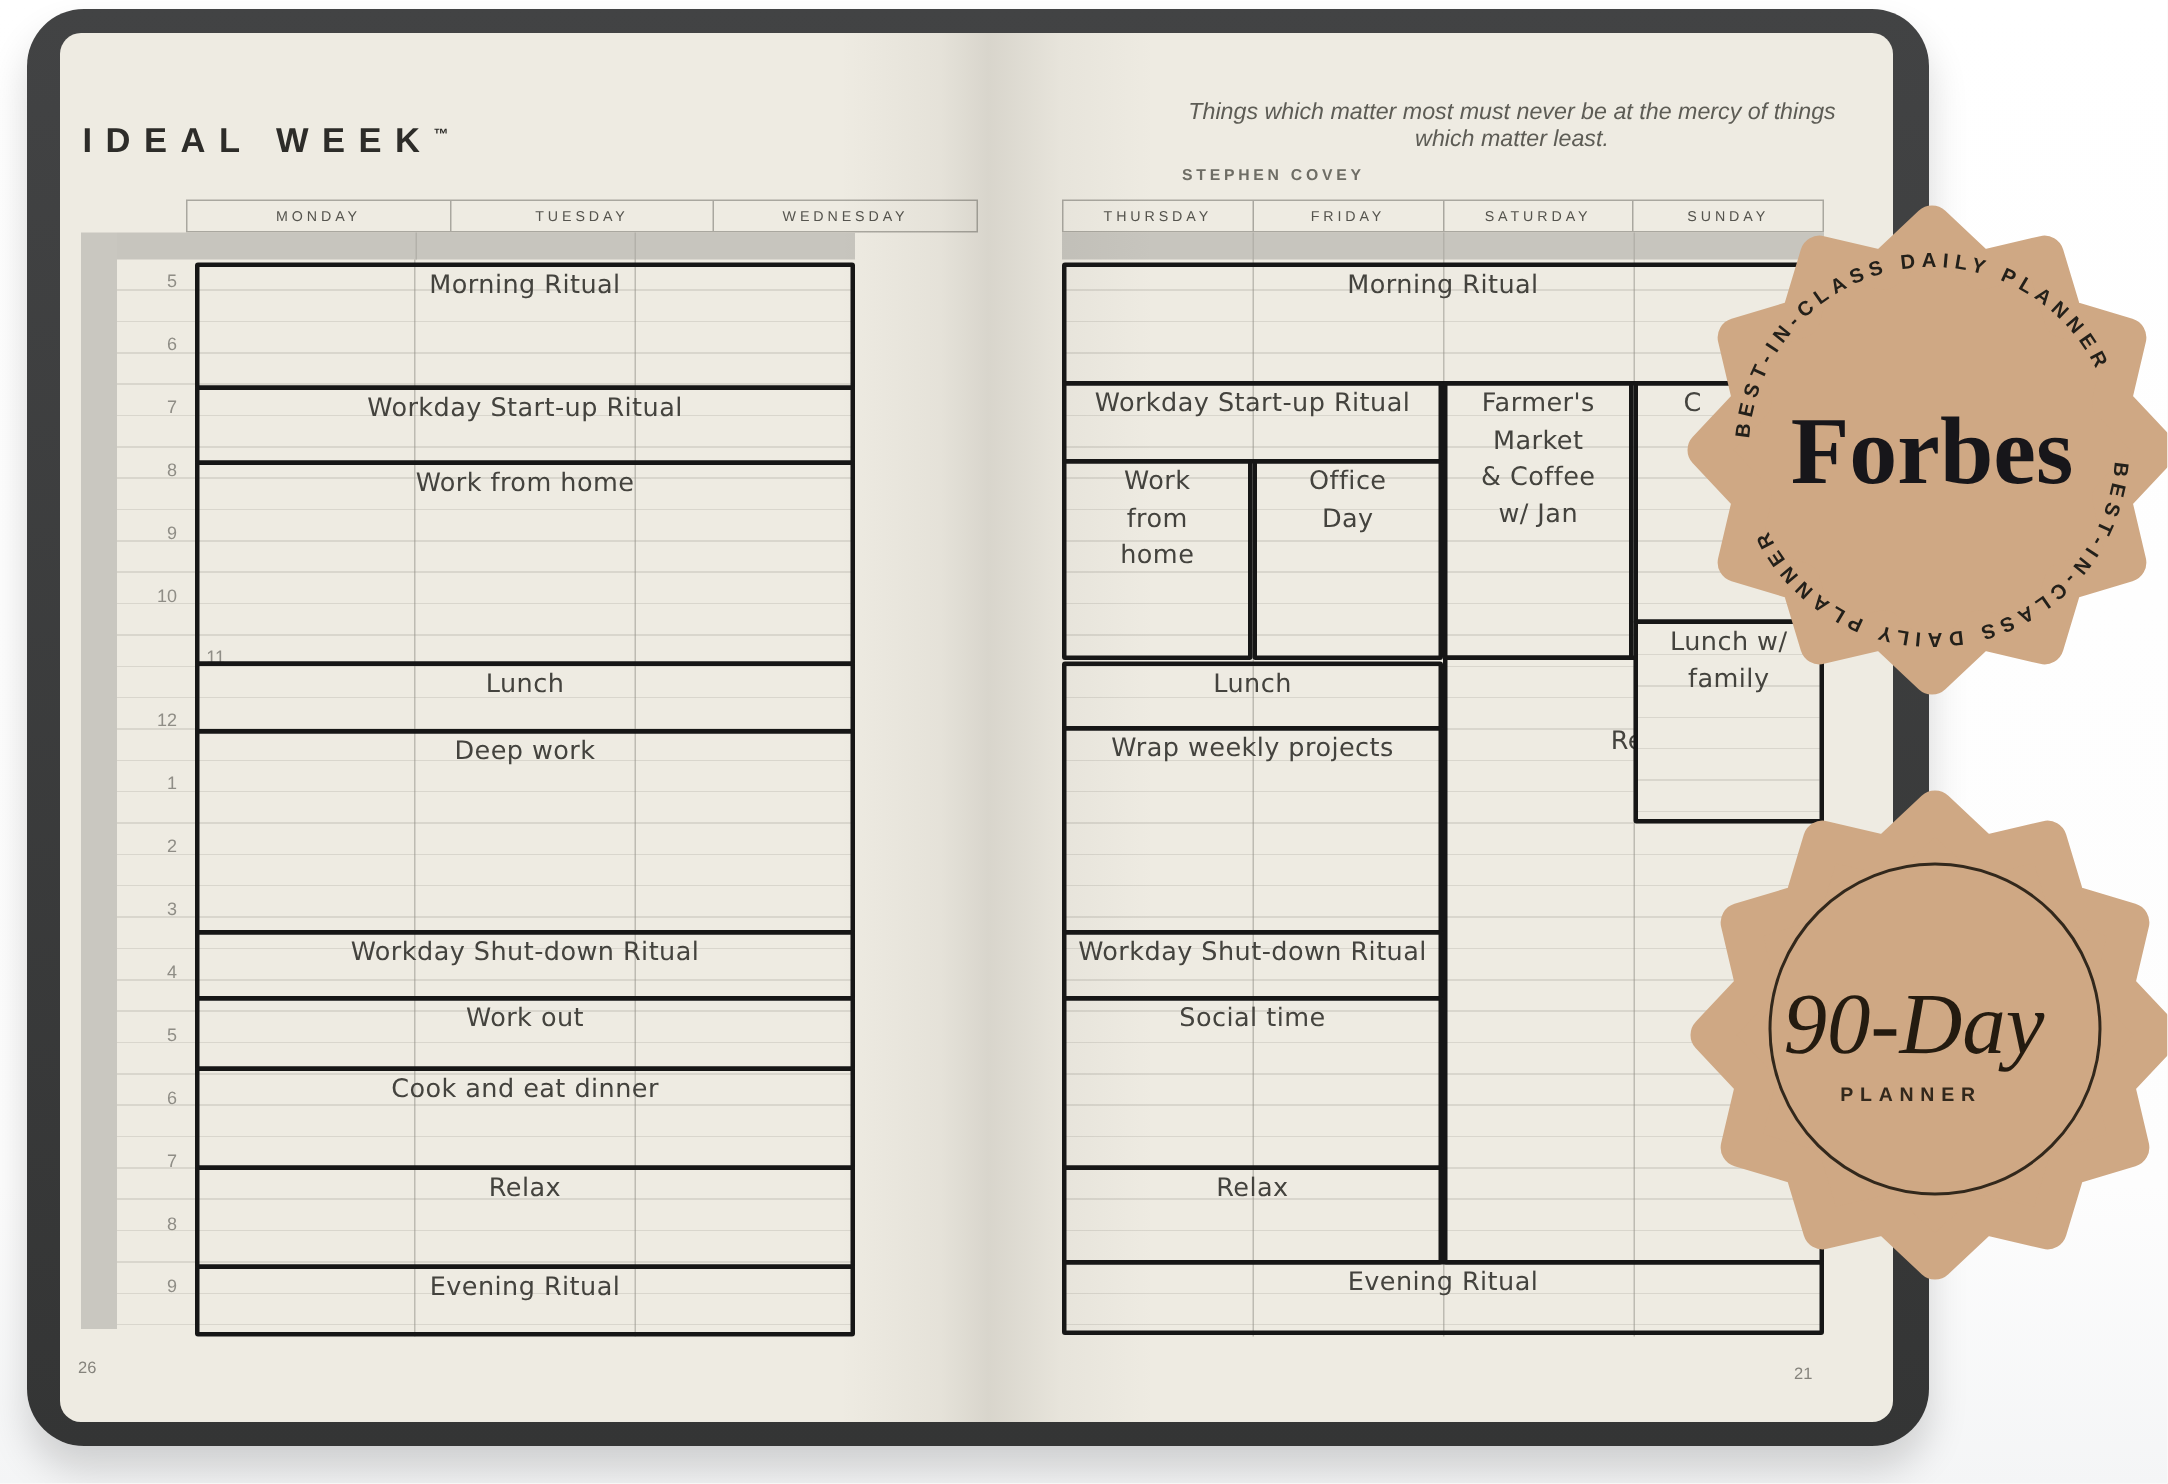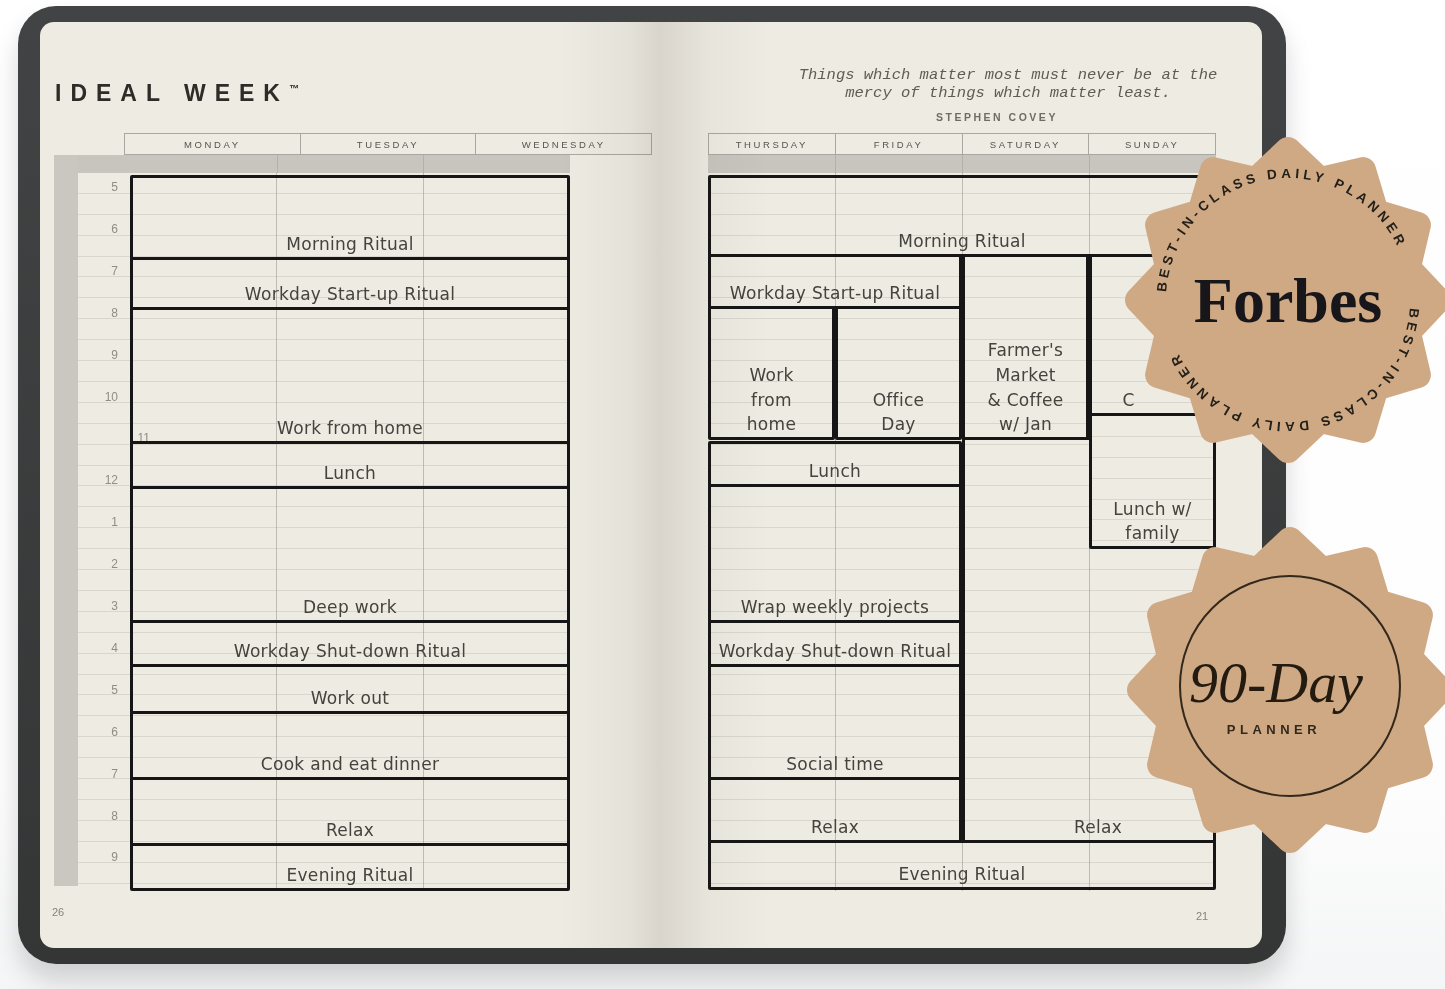--- a/index.html
+++ b/index.html
@@ -9,22 +9,22 @@
   
   .cover{position:absolute;left:18px;top:6px;width:1268px;height:958px;background:linear-gradient(to bottom,#424344,#343535);border-radius:38px;box-shadow:0 16px 26px rgba(0,0,0,.16);}
   .pages{position:absolute;left:40px;top:22px;width:1222px;height:926px;background:#eeebe2;border-radius:14px;}
   .gutter-shade{position:absolute;left:560px;top:22px;width:210px;height:926px;pointer-events:none;
     background:linear-gradient(90deg,rgba(60,55,45,0) 0%,rgba(60,55,45,.05) 32%,rgba(60,55,45,.12) 47%,rgba(60,55,45,.10) 53%,rgba(60,55,45,.04) 70%,rgba(60,55,45,0) 100%);}
 
   .page-title{position:absolute;left:55px;top:80px;font-size:23px;font-weight:700;letter-spacing:9px;color:#2d2c29;}
   .page-title sup{font-size:10px;letter-spacing:1px;}
 
   .quote-wrap{position:absolute;left:788px;top:66px;width:440px;}
-  .quote{font-family:Liberation Mono, monospace;font-style:italic;font-size:15.5px;color:#5d5c55;text-align:center;}
-  .quote-attr{margin-top:9px;font-size:10.5px;letter-spacing:2.5px;color:#6e6d65;text-align:center;padding-right:22px;font-weight:600;}
+  .quote{font-family:Liberation Sans, sans-serif;font-style:italic;font-size:15.5px;color:#5d5c55;text-align:center;}
+  .quote-attr{margin-top:9px;font-size:10.5px;letter-spacing:2.5px;color:#6e6d65;text-align:left;padding-right:22px;font-weight:600;}
 
   
   .day-header{position:absolute;top:133px;height:22px;display:flex;border:1px solid #a9a79f;box-sizing:border-box;}
   .day-cell{flex:1;display:flex;align-items:center;justify-content:center;font-size:9.5px;letter-spacing:2.6px;color:#55544e;border-right:1px solid #a9a79f;}
   .day-cell:last-child{border-right:none;}
   .gray-band{position:absolute;top:155px;height:18px;background:#c7c5be;}
   .band-sep{position:absolute;top:155px;height:18px;width:1px;background:#b3b1aa;}
 
   
   .rail-strip{position:absolute;left:54px;top:155px;width:24px;height:731px;background:#c9c7c0;}
@@ -32,21 +32,21 @@
   .time-label{position:absolute;left:0;width:40px;height:20px;line-height:20px;text-align:right;font-size:12px;color:#8f8d86;}
 
   .ruling{background-image:
     repeating-linear-gradient(to bottom,transparent 0px,transparent 19.9px,#d9d6cd 19.9px,#d9d6cd 20.9px),
     repeating-linear-gradient(to bottom,transparent 0px,transparent 40.8px,#ccc9c0 40.8px,#ccc9c0 41.8px);}
   .grid{position:absolute;top:173px;height:718px;}
   .col-sep{position:absolute;width:1px;background:rgba(150,147,138,.55);}
 
   
   .blk{position:absolute;box-sizing:border-box;border:3px solid #161616;border-radius:2px;
-    display:flex;align-items:flex-end;justify-content:center;text-align:center;
+    display:flex;align-items:flex-start;justify-content:center;text-align:center;
     font-family:"DejaVu Sans",sans-serif;font-size:17px;color:#44433e;letter-spacing:.3px;line-height:1.45;}
   .blk.opaque{background-color:#eeebe2;}
 
   .page-num{position:absolute;font-size:11px;color:#85837c;}
 
   
   .badge{position:absolute;width:340px;height:340px;}
   .badge svg{display:block;width:340px;height:340px;}
   .arc-text{font-family:"Liberation Sans",sans-serif;font-size:13.5px;font-weight:600;letter-spacing:4px;fill:#23201a;}
   .forbes-word{font-family:"Liberation Serif",serif;font-weight:700;font-size:64px;fill:#17161a;}

